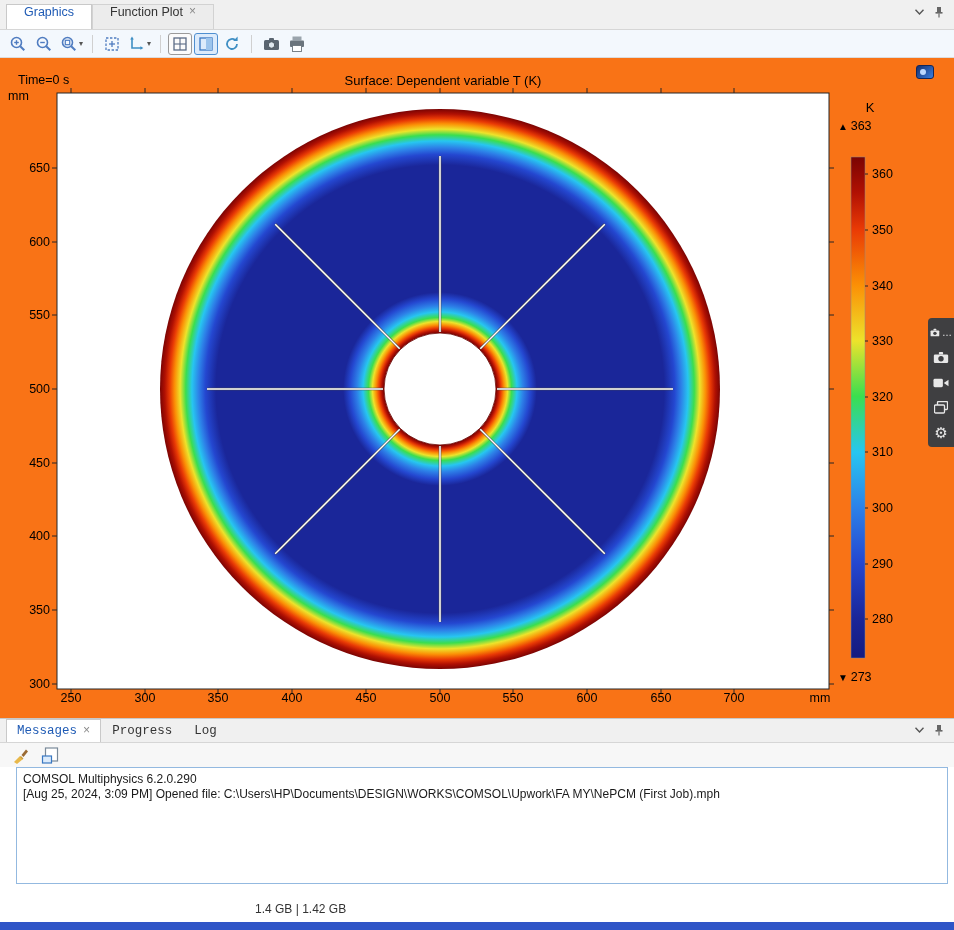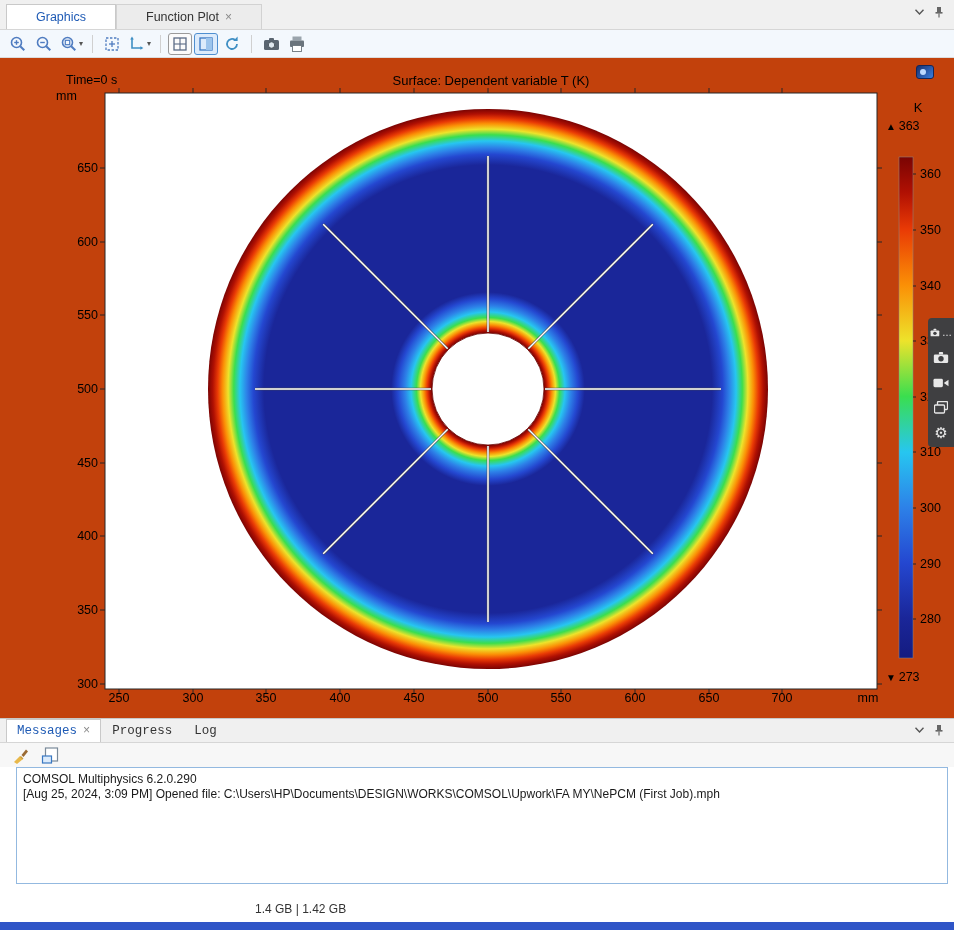--- a/index.html
+++ b/index.html
@@ -8,22 +8,22 @@
     font-family:"Liberation Sans", sans-serif;
     background:#ffffff; position:relative; overflow:hidden;
     color:#1a1a1a;
   }
   
   .tabstrip {
     height:30px; background:#f0f0f0; border-bottom:1px solid #d6d6d6;
     display:flex; align-items:flex-end; padding-left:6px; position:relative;
   }
   .tab {
-    height:25px; display:flex; align-items:center; gap:6px;
-    padding:0 29px; font-size:12.5px; color:#333; cursor:default;
+    height:25px; display:flex; align-items:flex-start; gap:6px;
+    padding:0 17px; font-size:12.5px; color:#333; cursor:default;
     border:1px solid transparent; border-bottom:none;
   }
   .tab.active { background:#ffffff; border-color:#c9c9c9; color:#1f5bb5; }
   .tab.inactive { background:#ececec; border-color:#d2d2d2; }
   .tab .close { color:#8a8a8a; font-size:12px; line-height:1; }
   .strip-right {
     position:absolute; right:10px; top:6px; display:flex; gap:10px;
     align-items:center; color:#555; font-size:11px;
   }
   
@@ -33,21 +33,21 @@
   }
   .tbtn {
     height:24px; min-width:24px; display:flex; align-items:center;
     justify-content:center; border-radius:3px; padding:0 2px;
   }
   .tbtn.toggle { border:1px solid #9a9a9a; background:#fbfbfb; width:22px; height:22px; }
   .tbtn.toggle.on { border:1px solid #4f8fd0; background:#dcebfb; }
   .chev { font-size:8px; color:#555; margin-left:1px; }
   .vsep { width:1px; height:18px; background:#d0d0d0; margin:0 5px; }
   
-  .graphics-area { position:relative; height:660px; background:#c2410c;padding-left:48px; }
+  .graphics-area { position:relative; height:660px; background:#f97316; }
   .plot-svg { display:block; font-family:"Liberation Sans", sans-serif; }
   .gfx-corner-btn {
     position:absolute; top:7px; right:20px; width:18px; height:14px;
     border-radius:3px; background:linear-gradient(135deg,#17306e,#3b7fe0);
     border:1px solid #12265a;
   }
   .gfx-corner-btn::after {
     content:""; position:absolute; left:3px; top:3px; width:6px; height:6px;
     border-radius:50%; background:#bcd8ff;
   }

